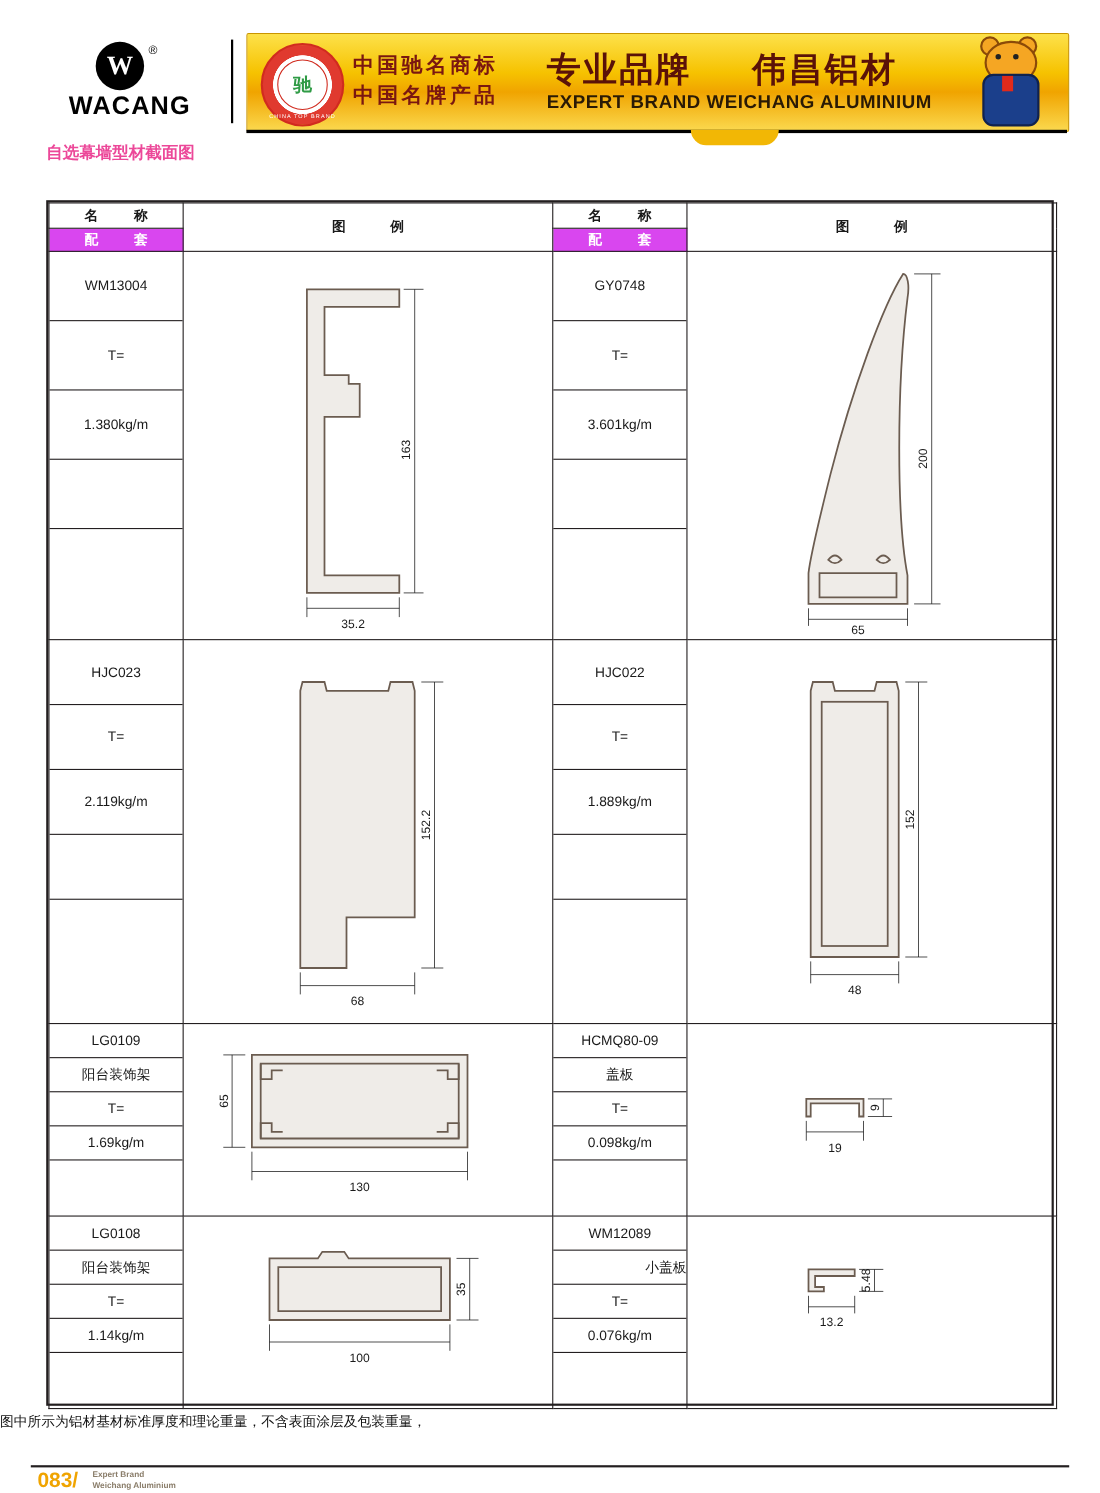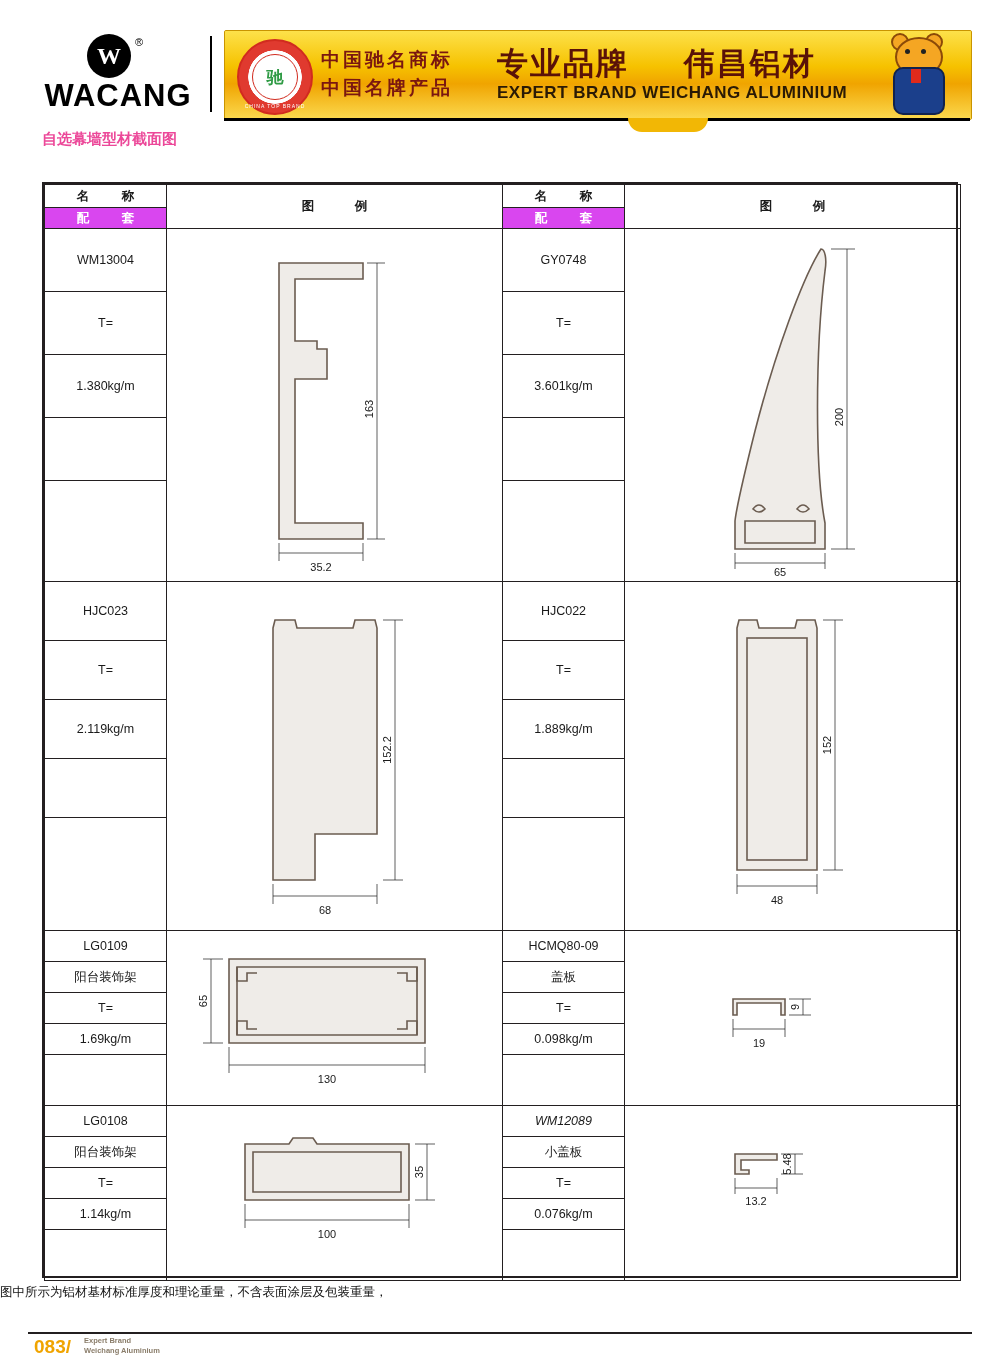--- a/index.html
+++ b/index.html
@@ -31,21 +31,21 @@
     display:flex;align-items:center;justify-content:center;
   }
   .logo-w{
     color:#fff;font-size:24px;font-weight:bold;font-family:"Liberation Serif",serif;
     line-height:1;
   }
   .logo-reg{
     position:absolute;left:48px;top:2px;font-size:11px;color:#000;
   }
   .logo-text{
-    font-size:31px;font-weight:bold;letter-spacing:1px;margin-top:3px;color:#000;
+    font-size:23px;font-weight:bold;letter-spacing:1px;margin-top:3px;color:#000;
     font-family:"Liberation Sans",sans-serif;
   }
   .divider-v{
     position:absolute;left:182px;top:8px;width:2px;height:76px;background:#000;
   }
   .banner{
     position:absolute;left:196px;top:2px;width:746px;height:88px;
     background:linear-gradient(180deg,#f7d400 0%,#f4b400 45%,#f0a000 55%,#f7d23a 100%);
     border:1px solid #c99400;
     border-radius:2px;
@@ -511,24 +511,24 @@
               <line class="dimline" x1="242" y1="96" x2="242" y2="120"></line>
               <line class="dimline" x1="78" y1="112" x2="242" y2="112"></line>
               <text class="dimtxt" x="160" y="130" text-anchor="middle">100</text>
             </svg>
           </td>
 
           <td class="namecell" style="padding:0;">
             <table style="width:100%;border-collapse:collapse;">
               <tbody>
                   <tr>
-                    <td style="height:30px;border:0;border-bottom:1px solid #231f20;font-style:italic;">WM12089</td>
-                  </tr>
-              <tr>
-                    <td style="height:30px;border:0;border-bottom:1px solid #231f20;">小盖板</td>
+                    <td style="height:30px;border:0;border-bottom:1px solid #231f20;">WM12089</td>
+                  </tr>
+              <tr>
+                    <td style="height:30px;border:0;border-bottom:1px solid #231f20;text-align:right;">小盖板</td>
                   </tr>
               <tr>
                     <td style="height:30px;border:0;border-bottom:1px solid #231f20;">T=</td>
                   </tr>
               <tr>
                     <td style="height:30px;border:0;border-bottom:1px solid #231f20;">0.076kg/m</td>
                   </tr>
               <tr>
                     <td style="height:50px;border:0;"></td>
                   </tr>

